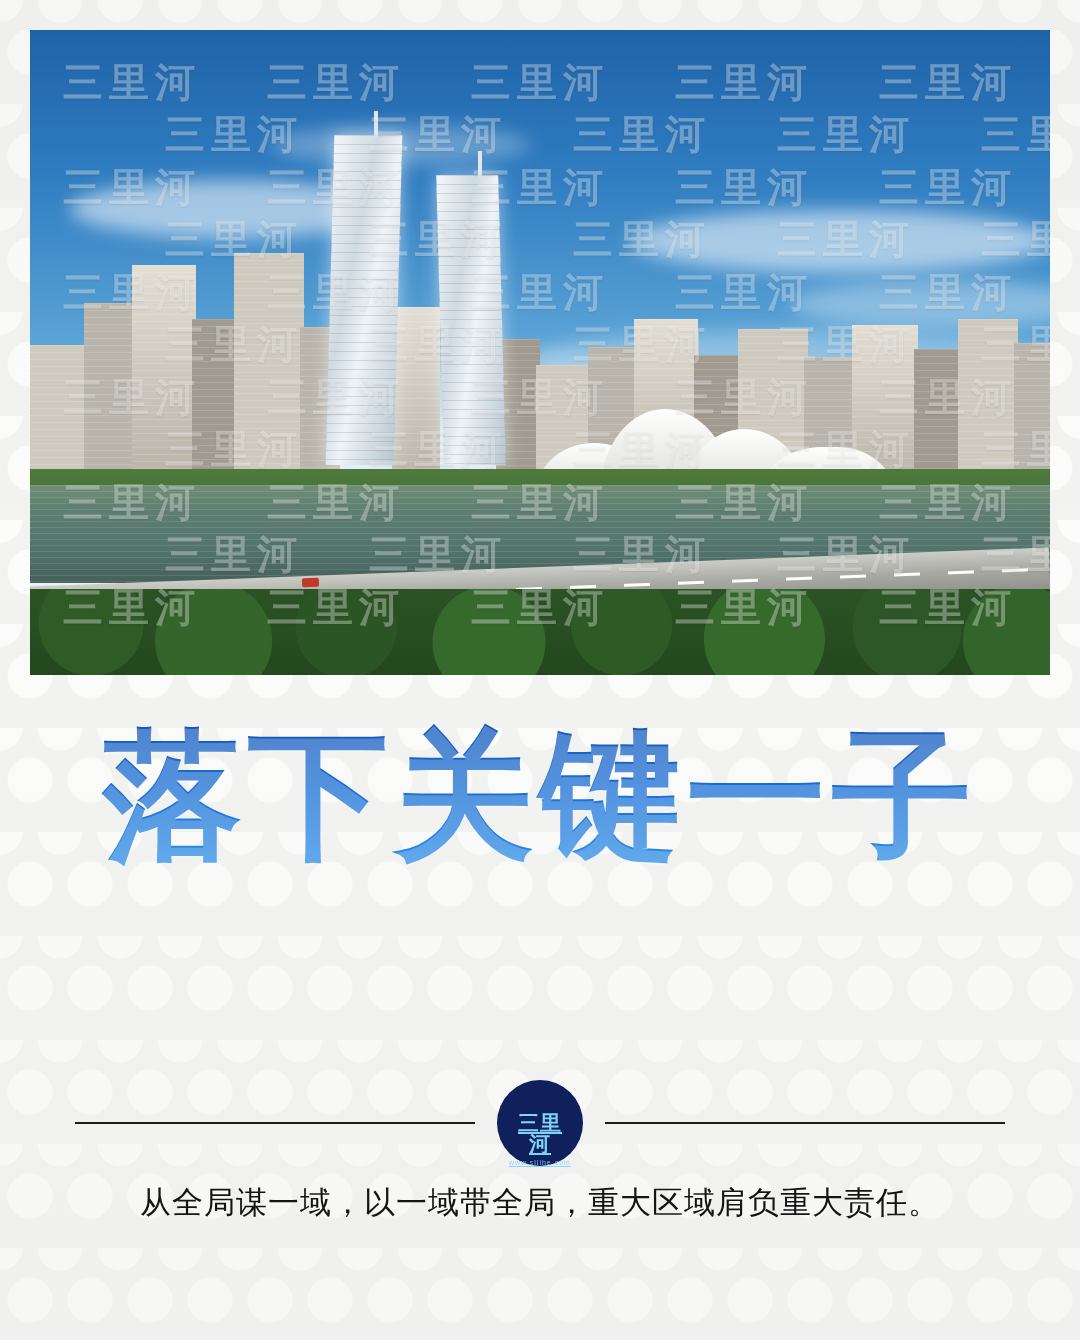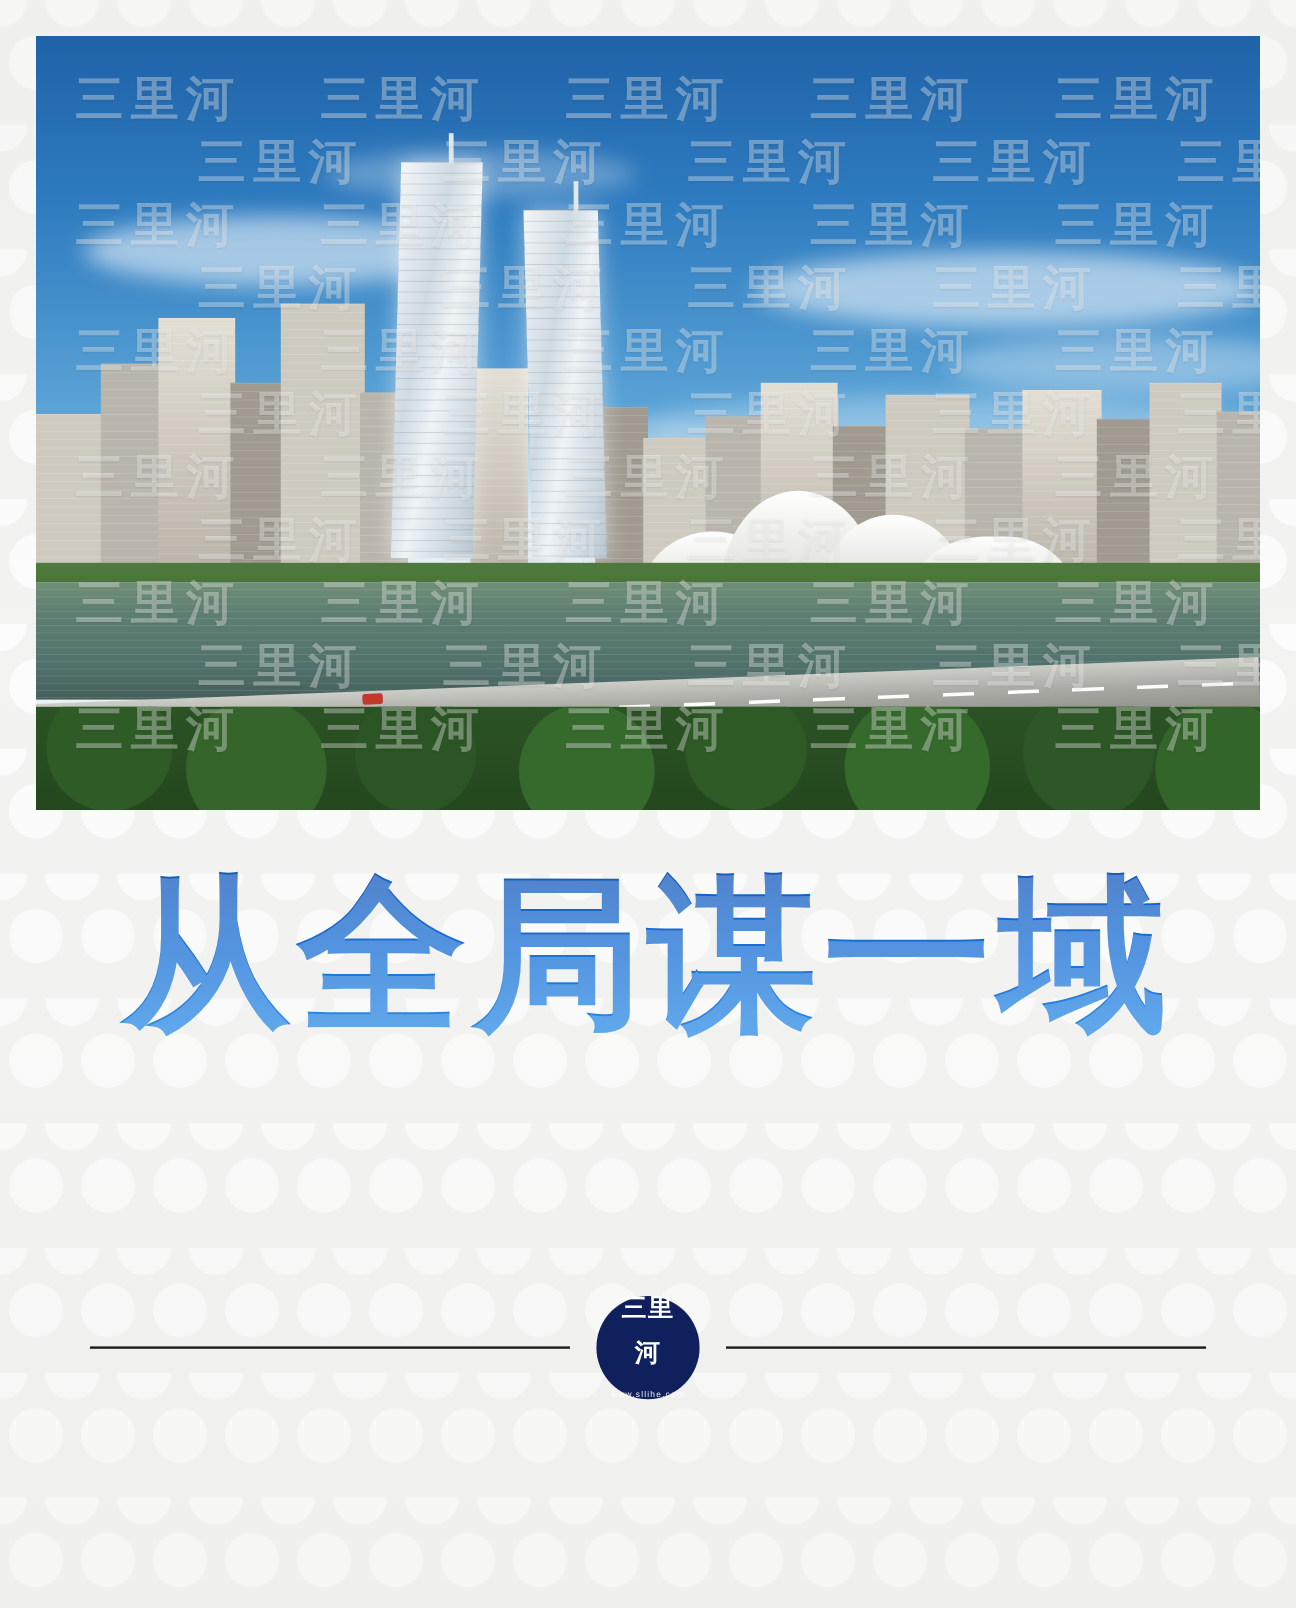--- a/index.html
+++ b/index.html
@@ -224,26 +224,27 @@
   .rule {
     width: 400px;
     height: 2px;
     background: #1c1c1c;
   }
   .seal {
     width: 86px; height: 86px;
     margin: 0 22px;
     border-radius: 50%;
     background: #10205c;
-    color: #ffffff;
+    color: #7dd3fc;
     display: flex;
     flex-direction: column;
     align-items: center;
-    justify-content: space-between;
+    justify-content: flex-end;
     line-height: 1.02;
+    text-decoration: underline;
   }
   .seal-l1 { font-size: 21px; font-weight: 700; letter-spacing: 1px; }
   .seal-l2 { font-size: 21px; font-weight: 700; letter-spacing: 1px; }
   .seal-l3 { font-size: 7px; letter-spacing: 1px; margin-top: 4px; opacity: .9; }
 
   
   .standfirst {
     position: absolute;
     left: 0; right: 0; top: 1182px;
     text-align: center;
@@ -372,27 +373,28 @@
 
       <div class="wm">三里河</div>
       <div class="wm">三里河</div>
       <div class="wm">三里河</div>
       <div class="wm">三里河</div>
       <div class="wm">三里河</div>
     </div>
   </div>
 
   <div class="headline-block">
-    <div class="title">从全局谋一域</div>
+    <div class="title">落下关键一子</div>
   </div>
 
   <div class="divider">
     <div class="rule"></div>
     <div class="seal">
       <div class="seal-l1">三里</div>
       <div class="seal-l2">河</div>
       <div class="seal-l3">www.sllihe.com</div>
     </div>
     <div class="rule"></div>
   </div>
 
+  <div class="standfirst">从全局谋一域，以一域带全局，重大区域肩负重大责任。</div>
 
 </div>
 
 </body></html>

